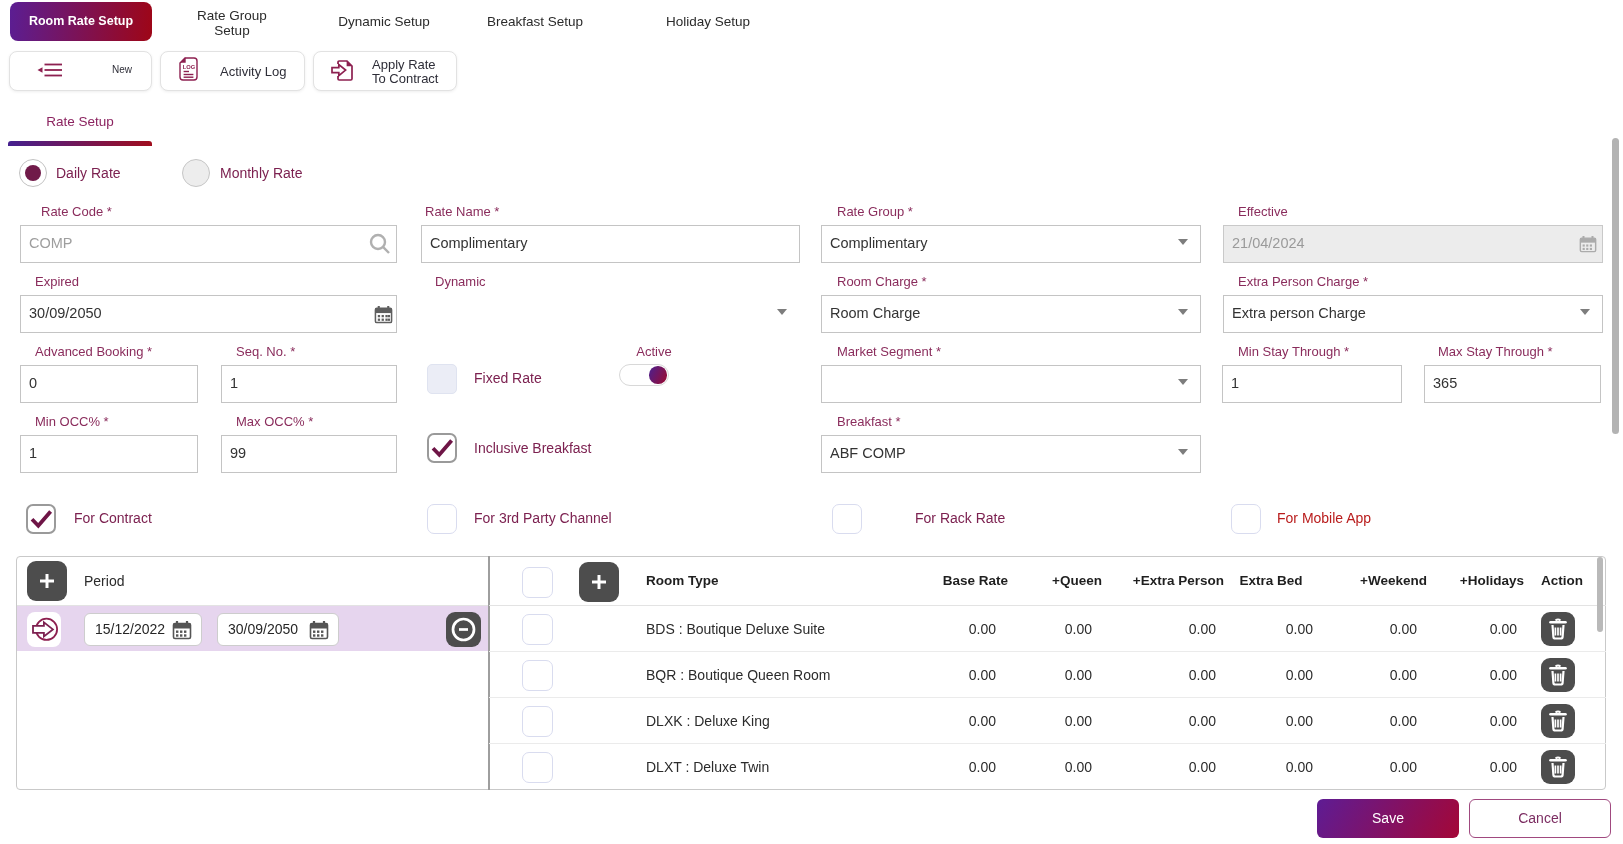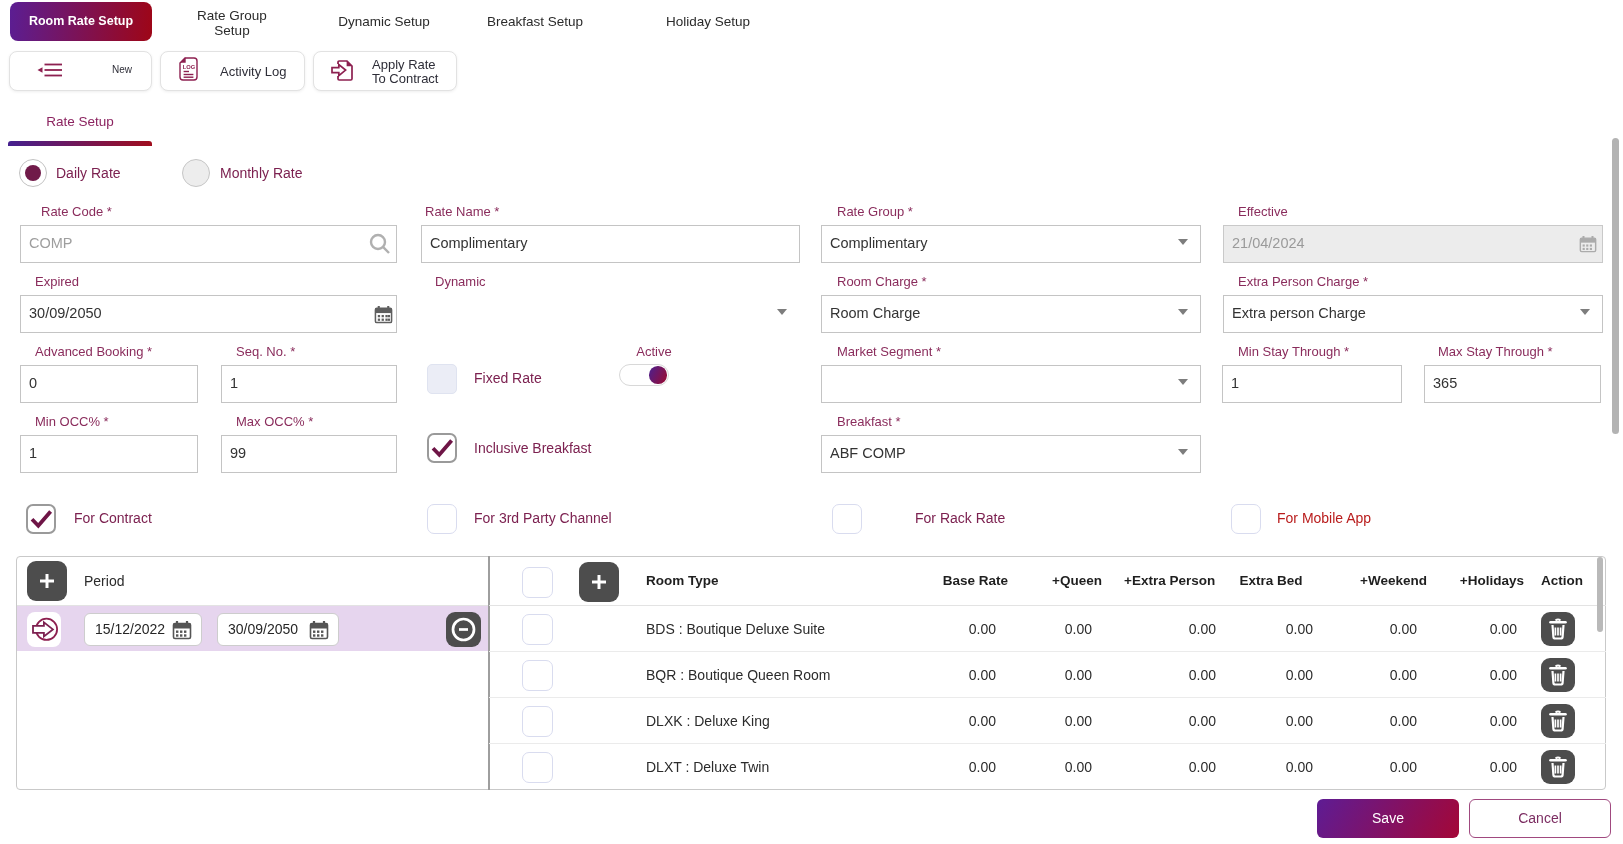--- a/index.html
+++ b/index.html
@@ -238,21 +238,21 @@
 
   <div class="cb light" style="left:522px; top:567px; width:31px; height:31px; border-radius:7px;"></div>
   <div class="darkbtn" style="left:579px; top:562px; width:40px; height:40px;"></div>
   <svg class="abs" style="left:579px; top:562px;" width="40" height="40" viewBox="0 0 40 40">
     <line x1="13" y1="20" x2="27" y2="20" stroke="#fff" stroke-width="3"></line>
     <line x1="20" y1="13" x2="20" y2="27" stroke="#fff" stroke-width="3"></line>
   </svg>
   <div class="hcell" style="left:646px; top:573px;">Room Type</div>
   <div class="hcell" style="left:908px; top:573px; width:100px; text-align:right;">Base Rate</div>
   <div class="hcell" style="left:1002px; top:573px; width:100px; text-align:right;">+Queen</div>
-  <div class="hcell" style="left:1124px; top:573px; width:100px; ">+Extra Person</div>
+  <div class="hcell" style="left:1124px; top:573px; width:100px; text-align:right;">+Extra Person</div>
   <div class="hcell" style="left:1221px; top:573px; width:100px; text-align:center;">Extra Bed</div>
   <div class="hcell" style="left:1327px; top:573px; width:100px; text-align:right;">+Weekend</div>
   <div class="hcell" style="left:1424px; top:573px; width:100px; text-align:right;">+Holidays</div>
   <div class="hcell" style="left:1541px; top:573px;">Action</div>
   <div class="rowline" style="left:489px; top:605px; width:1117px; background:#e3e3e3;"></div>
 
   <div class="cb light" style="left:522px; top:614px; width:31px; height:31px; border-radius:7px;"></div>
   <div class="cell" style="left:646px; top:621px;">BDS : Boutique Deluxe Suite</div>
   <div class="cell" style="left:916px; top:621px; width:80px; text-align:right;">0.00</div>
   <div class="cell" style="left:1012px; top:621px; width:80px; text-align:right;">0.00</div>

